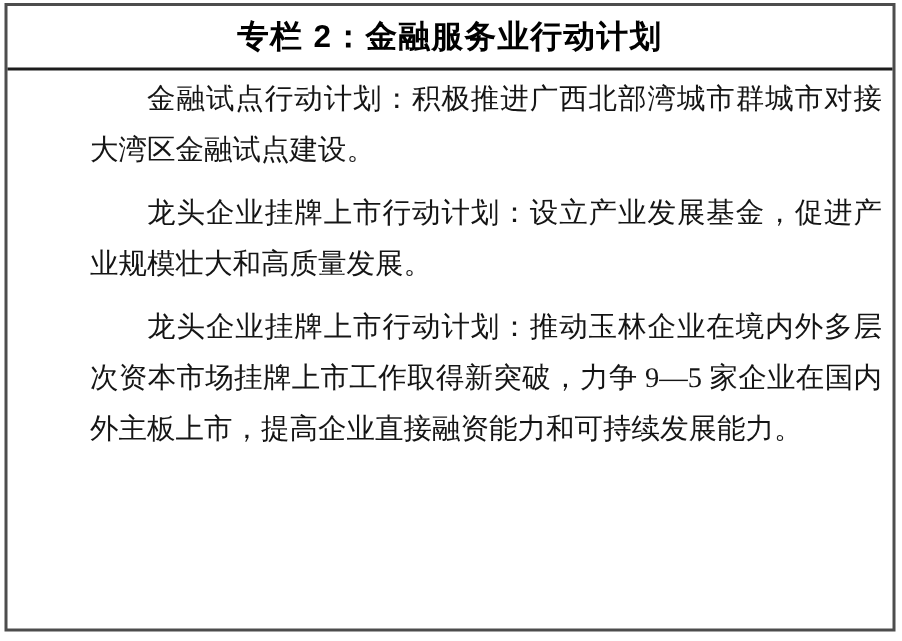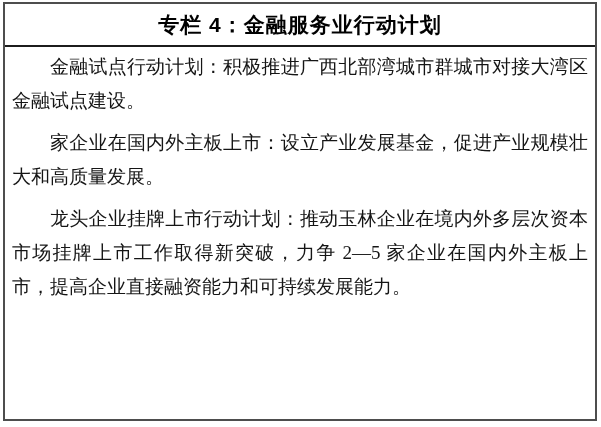--- a/index.html
+++ b/index.html
@@ -30,35 +30,36 @@
     text-align: center;
     border-bottom: 2px solid #1c1c1c;
     font-family: "Liberation Sans", "DejaVu Sans", sans-serif;
     font-weight: bold;
     font-size: 21px;
     letter-spacing: 1px;
     color: #000000;
   }
   .column-body {
     padding: 3px 7px 0 7px;
+    margin-left: 48px;
   }
   .column-body p {
     margin: 0 0 8px 0;
     font-size: 19px;
     line-height: 34px;
     text-indent: 2em;
     text-align: justify;
     text-justify: inter-ideograph;
     word-break: break-all;
     color: #151515;
   }
 </style>
 </head>
 <body>
 
 <div class="column-box">
-  <div class="column-title-row">专栏 4：金融服务业行动计划</div>
+  <div class="column-title-row">专栏 2：金融服务业行动计划</div>
   <div class="column-body">
     <p>金融试点行动计划：积极推进广西北部湾城市群城市对接大湾区金融试点建设。</p>
-    <p>家企业在国内外主板上市：设立产业发展基金，促进产业规模壮大和高质量发展。</p>
-    <p>龙头企业挂牌上市行动计划：推动玉林企业在境内外多层次资本市场挂牌上市工作取得新突破，力争 2—5 家企业在国内外主板上市，提高企业直接融资能力和可持续发展能力。</p>
+    <p>龙头企业挂牌上市行动计划：设立产业发展基金，促进产业规模壮大和高质量发展。</p>
+    <p>龙头企业挂牌上市行动计划：推动玉林企业在境内外多层次资本市场挂牌上市工作取得新突破，力争 9—5 家企业在国内外主板上市，提高企业直接融资能力和可持续发展能力。</p>
   </div>
 </div>
 
 </body></html>

